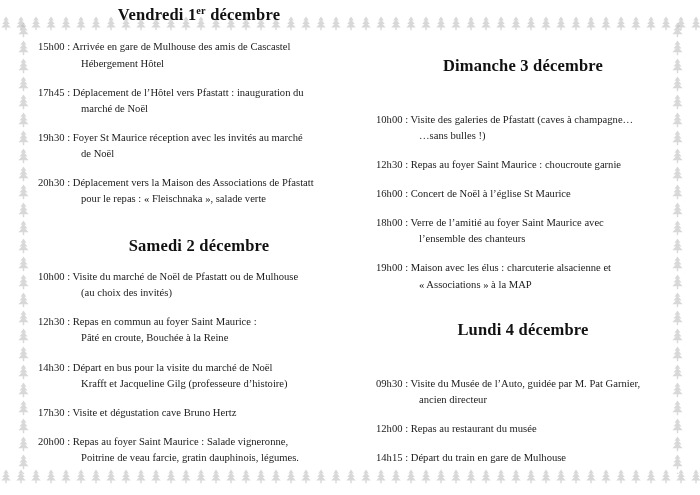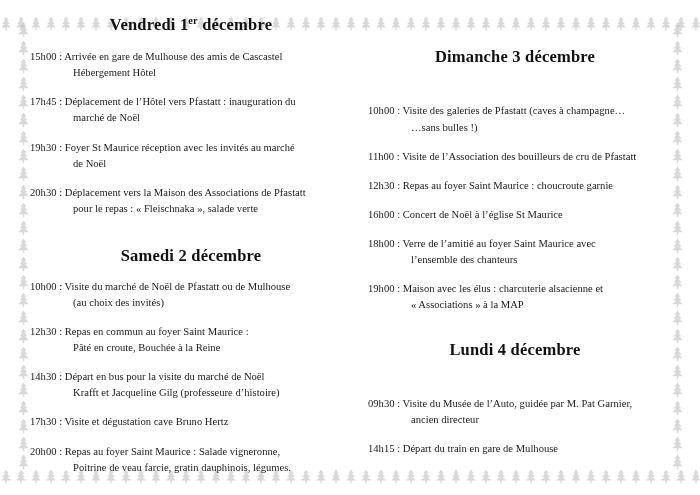--- a/index.html
+++ b/index.html
@@ -54,27 +54,27 @@
     flex: none;
     display: block;
     opacity: 0.55;
   }
   .border-row .tree { margin-right: 3.0px; }
   .border-col .tree { margin-bottom: 2.0px; }
 
   
   .content {
     position: absolute;
-    left: 26px;
+    left: 34px;
     top: 26px;
     width: 632px;
     height: 440px;
     display: flex;
     flex-direction: row;
-    align-items: center;
+    align-items: flex-end;
   }
   .col {
     box-sizing: border-box;
   }
   .col.left-col {
     width: 330px;
     padding-right: 6px;
   }
   .col.right-col {
     width: 302px;
@@ -1338,30 +1338,30 @@
       </ul>
 
     </div>
 
     <div class="col right-col">
 
       <h2 class="day-title d3"><span>Dimanche 3 décembre</span></h2>
 
       <ul class="entries">
         <li class="entry"><span class="etime">10h00 : </span><span class="etext">Visite des galeries de Pfastatt (caves à champagne…</span><span class="eline2">…sans bulles !)</span></li>
-        <li class="entry"><span class="etime">11h00 : </span><span class="etext">Visite de l’Association des bouilleurs de cru de Pfastatt</span></li>
         <li class="entry"><span class="etime">12h30 : </span><span class="etext">Repas au foyer Saint Maurice : choucroute garnie</span></li>
         <li class="entry"><span class="etime">16h00 : </span><span class="etext">Concert de Noël à l’église St Maurice</span></li>
         <li class="entry"><span class="etime">18h00 : </span><span class="etext">Verre de l’amitié au foyer Saint Maurice avec</span><span class="eline2">l’ensemble des chanteurs</span></li>
         <li class="entry"><span class="etime">19h00 : </span><span class="etext">Maison avec les élus : charcuterie alsacienne et</span><span class="eline2">« Associations » à la MAP</span></li>
       </ul>
 
       <h2 class="day-title d4"><span>Lundi 4 décembre</span></h2>
 
       <ul class="entries">
         <li class="entry"><span class="etime">09h30 : </span><span class="etext">Visite du Musée de l’Auto,  guidée par M. Pat Garnier,</span><span class="eline2">ancien directeur</span></li>
+        <li class="entry"><span class="etime">12h00 : </span><span class="etext">Repas au restaurant du musée</span></li>
         <li class="entry"><span class="etime">14h15 : </span><span class="etext">Départ du train en gare de Mulhouse</span></li>
       </ul>
 
     </div>
 
   </div>
 </div>
 
 </body></html>

